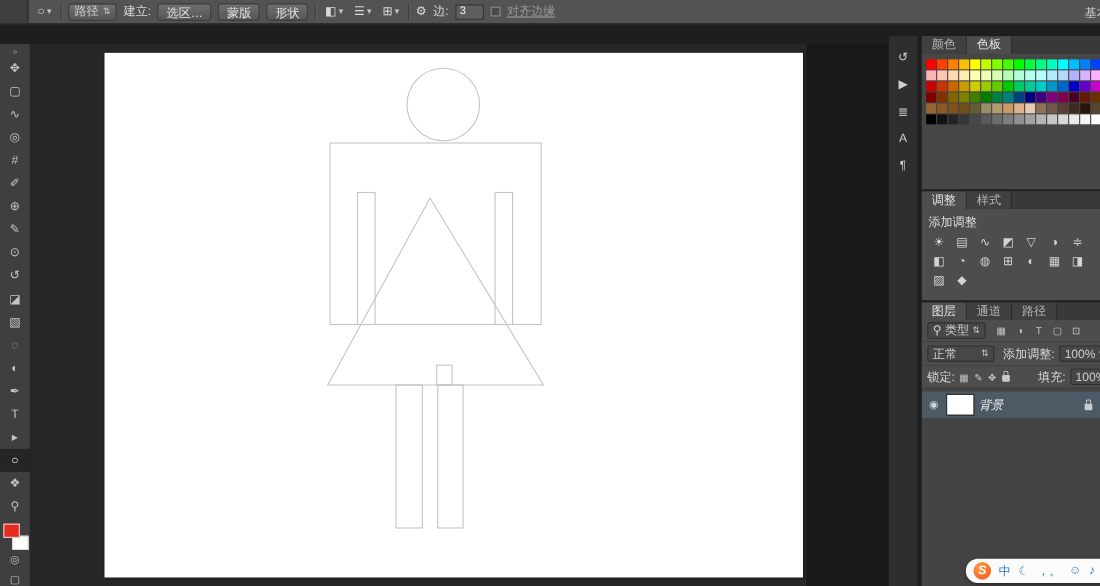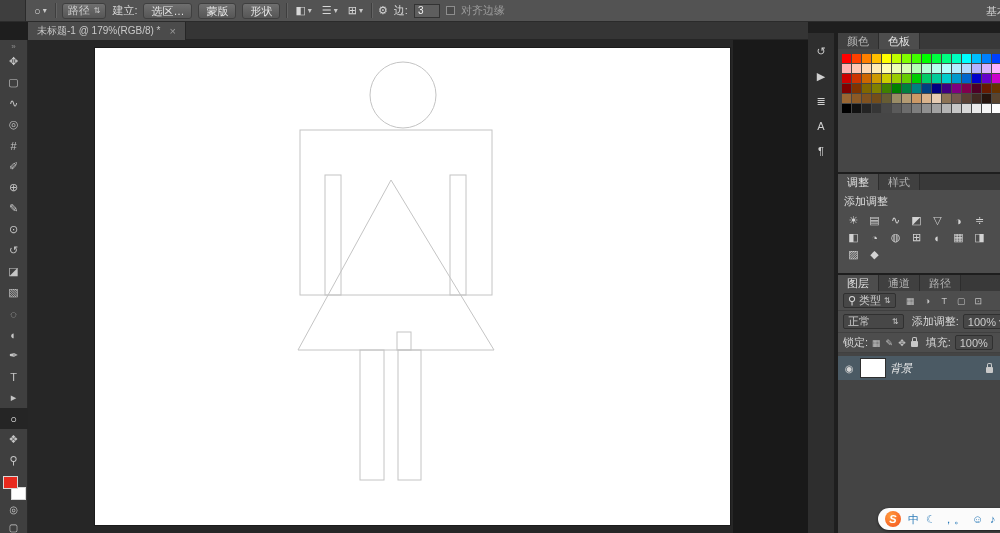--- a/index.html
+++ b/index.html
@@ -8,21 +8,21 @@
          font-family:"Liberation Sans", sans-serif; font-size:11px; color:#cccccc;
          overflow:hidden; user-select:none; }
 
   
   .options-bar { position:absolute; left:0; top:0; width:1000px; height:22px;
                  background:#535353; border-bottom:1px solid #2b2b2b;
                  display:flex; align-items:center; gap:6px; }
   .ob-corner { width:26px; height:21px; background:#3e3e3e; border-right:1px solid #2b2b2b; flex:none; }
   .sep { width:1px; height:15px; background:#3e3e3e; box-shadow:1px 0 0 #636363; flex:none; }
   .lbl { color:#d8d8d8; white-space:nowrap; }
-  .lbl.dim { color:#9b9b9b; }
+  .lbl.dim { color:#9b9b9b;text-decoration:underline; }
   .btn { font:inherit; font-size:11px; color:#e4e4e4; background:linear-gradient(#6f6f6f,#565656);
          border:1px solid #3f3f3f; border-radius:3px; padding:0 7px; height:16px; white-space:nowrap; }
   .dropdown { display:inline-flex; align-items:center; gap:4px;
               background:linear-gradient(#6f6f6f,#565656); border:1px solid #3f3f3f;
               border-radius:3px; height:16px; padding:0 5px; white-space:nowrap; }
   .dropdown.dark { background:#474747; border:1px solid #303030; border-radius:2px; height:15px; padding:0 4px; gap:3px; }
   .updown, .caret { font-size:8px; color:#c9c9c9; line-height:1; }
   .g { color:#d8d8d8; }
   .icbtn { display:inline-flex; align-items:center; gap:2px; padding:0 2px; color:#d4d4d4; }
   .field { width:26px; height:14px; background:#5e5e5e; border:1px solid #333333;
@@ -146,26 +146,20 @@
     </div>
     <div class="sep"></div>
     <span class="g">⚙</span>
     <span class="lbl">边:</span>
     <input class="field" value="3" style="">
     <span class="checkbox"></span>
     <span class="lbl dim">对齐边缘</span>
     <span class="workspace">基本</span>
   </div>
 
-  <div class="tabbar">
-    <div class="doctab">
-      <span>未标题-1 @ 179%(RGB/8) *</span>
-      <span class="close">×</span>
-    </div>
-  </div>
 
   <div class="toolbar">
     <div class="tb-collapse">»</div>
     <div id="tools" style="display:flex;flex-direction:column;">
         <div class="tool">✥</div>
         <div class="tool">▢</div>
         <div class="tool">∿</div>
         <div class="tool">◎</div>
         <div class="tool">#</div>
         <div class="tool">✐</div>
@@ -388,21 +382,21 @@
       </div>
 
       <div class="lrow">
         <span class="lbl">锁定:</span>
         <span id="lock-icons" style="display: inline-flex; gap: 5px; align-items: center;">
             <span class="licon">▦</span>
             <span class="licon">✎</span>
             <span class="licon">✥</span>
             <span class="lock-mini"></span>
           </span>
-        <span class="lbl" style="margin-left:4px;">填充:</span>
+        <span class="lbl" style="margin-left:22px;">填充:</span>
         <div class="dropdown dark">
           <span>100%</span>
 
         </div>
       </div>
 
       <div class="layers-list">
         <div class="layer-row selected">
           <span class="eye">◉</span>
           <span class="thumb"></span>

